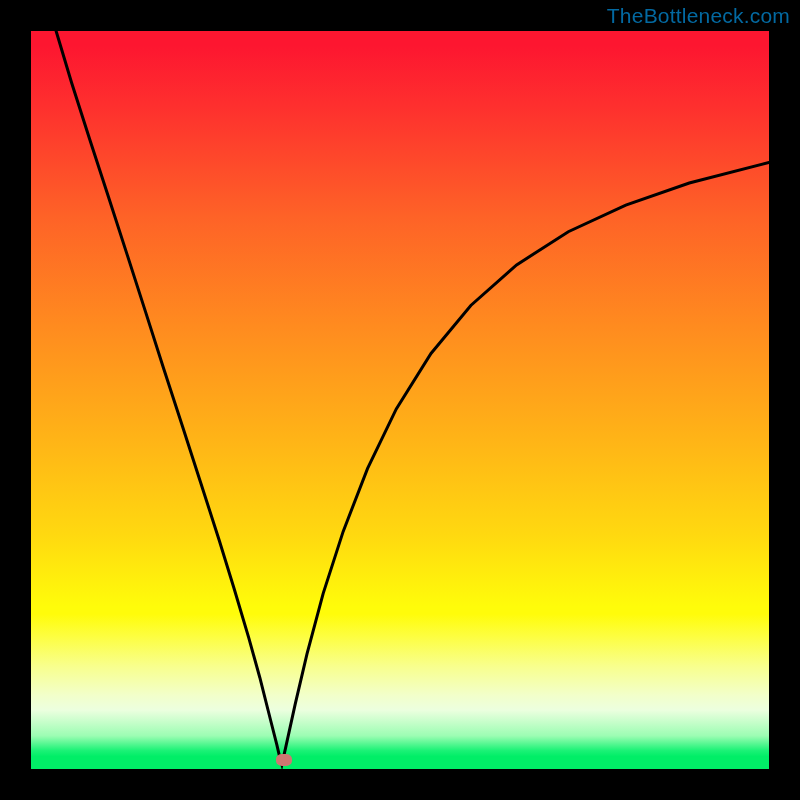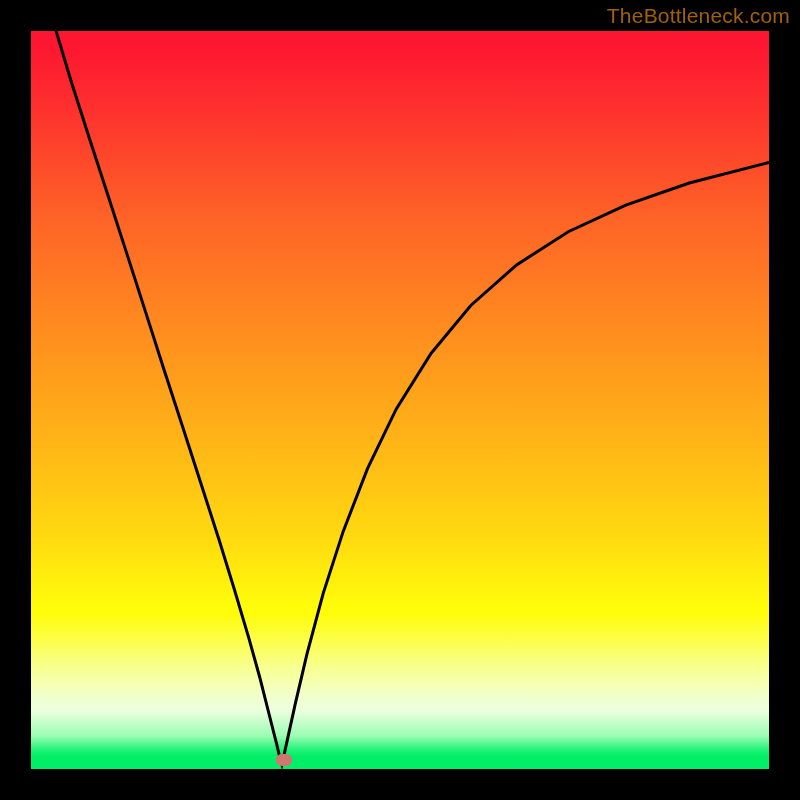--- a/index.html
+++ b/index.html
@@ -15,21 +15,21 @@
     position: relative;
     width: 800px;
     height: 800px;
     background: #000;
     box-sizing: border-box;
   }
   .watermark {
     position: absolute;
     top: 4px;
     right: 10px;
-    color: #a16207;
+    color: #0369a1;
     font-size: 21px;
     letter-spacing: 0.2px;
     z-index: 50;
   }
   .plot-area {
     position: absolute;
     left: 31px;
     top: 31px;
     width: 738px;
     height: 738px;

